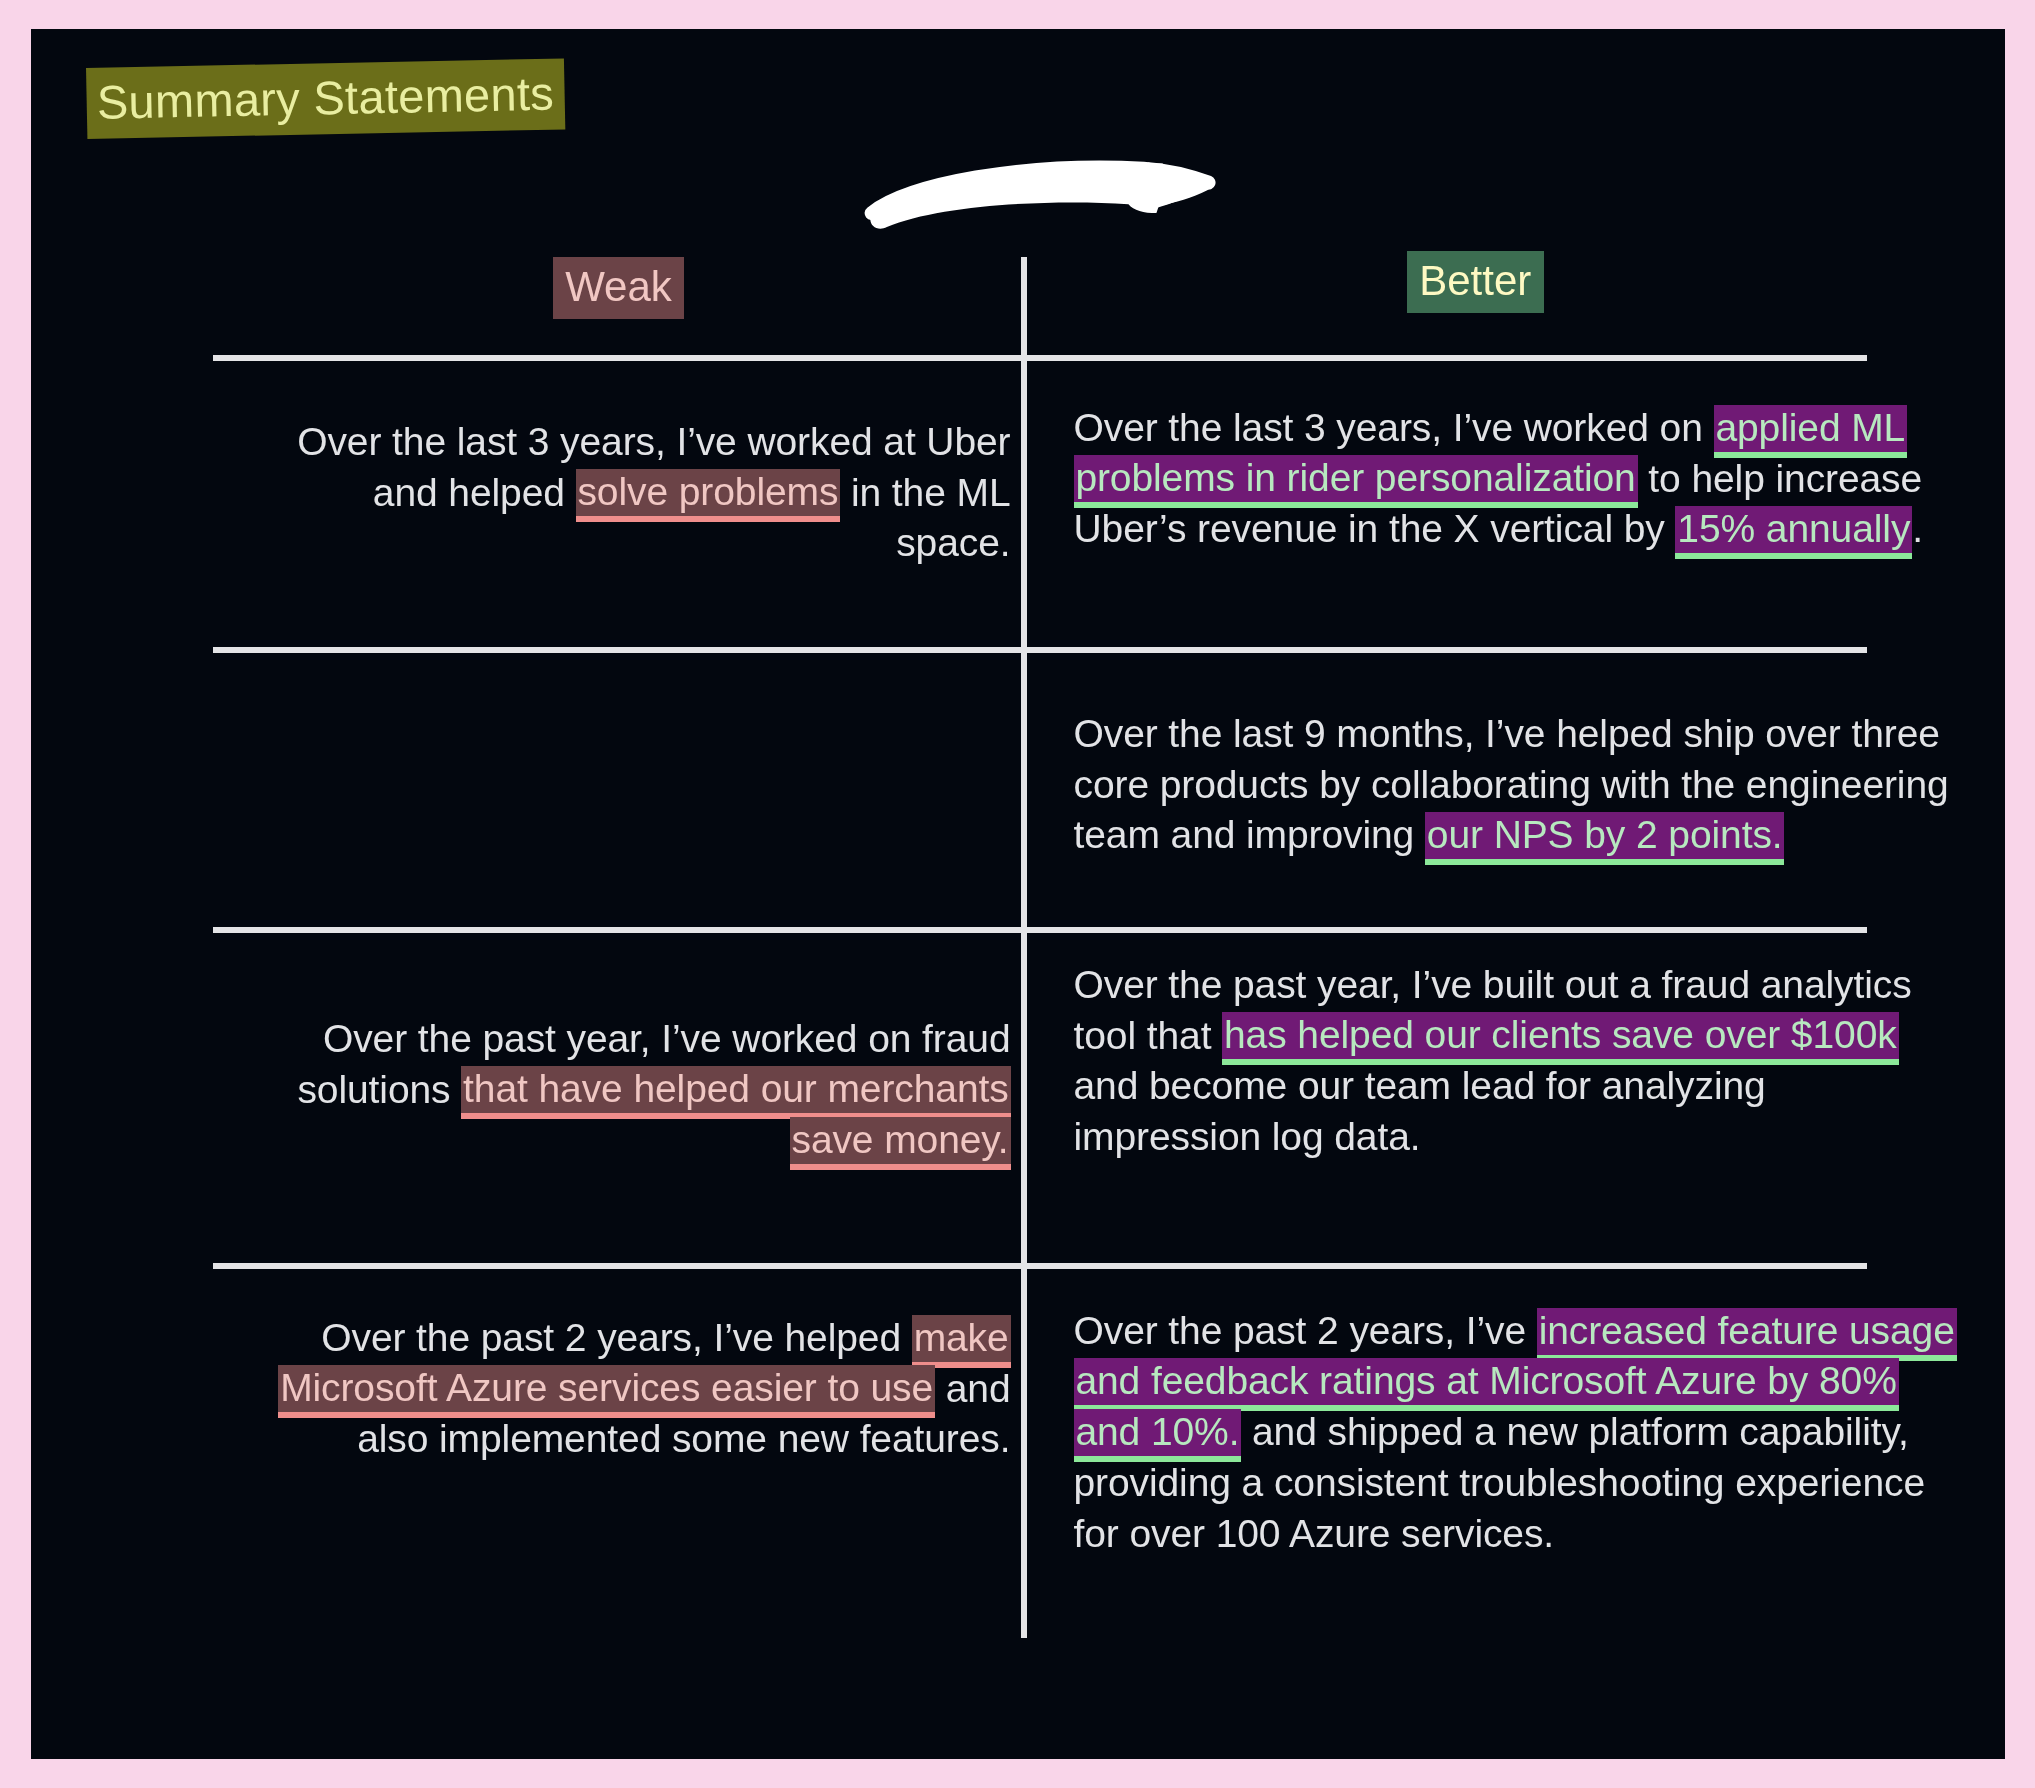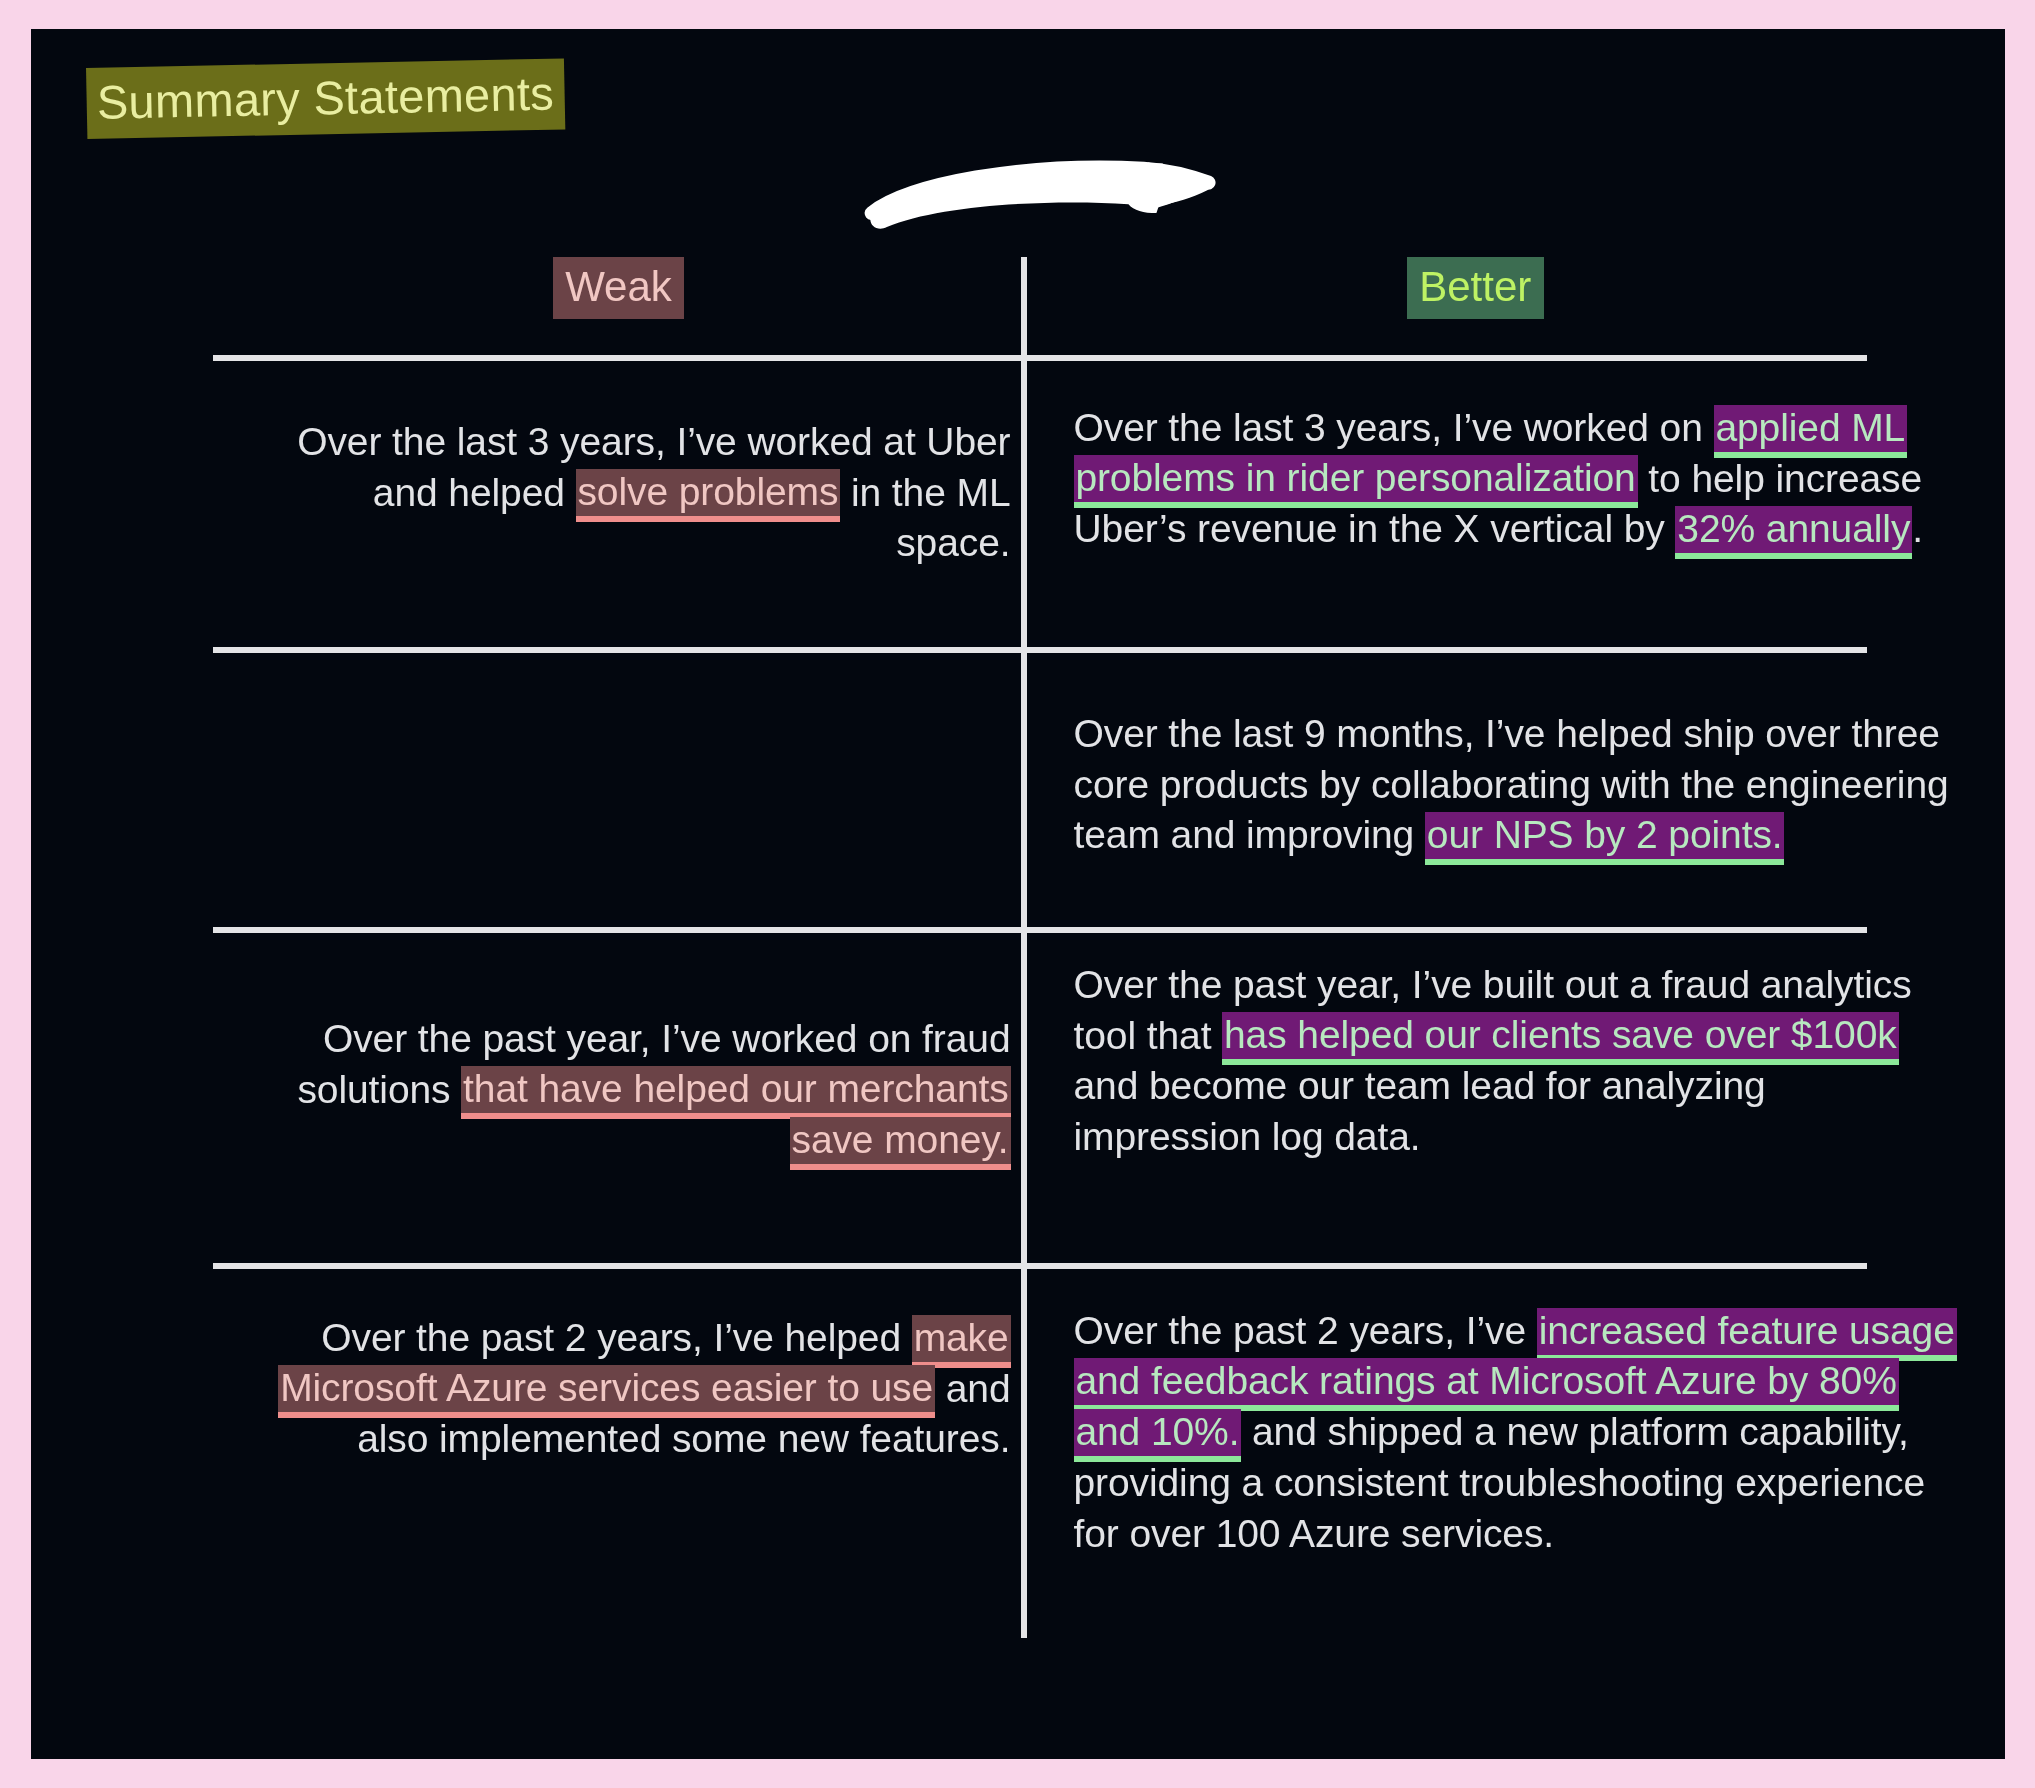--- a/index.html
+++ b/index.html
@@ -63,23 +63,23 @@
     padding: 9px 12.7px 11.4px 12.7px;
     white-space: nowrap;
     font-weight: 400;
   }
   .hdr-weak {
     left: 522px; top: 228px;
     background: #6b4347;
     color: #f1c7c3;
   }
   .hdr-better {
-    left: 1376px; top: 228px;
+    left: 1376px; top: 222px;
     background: #3c6d51;
-    color: #bef264;
+    color: #fef9c3;
   }
 
   
   .hrule {
     position: absolute;
     left: 182px;
     width: 1654px;
     height: 5.7px;
     background: #e4e4e6;
   }
@@ -147,21 +147,21 @@
     <div class="hdr hdr-weak">Weak</div>
     <div class="hdr hdr-better">Better</div>
 
     <div class="hrule" style="top:326px"></div>
     <div class="hrule" style="top:618px"></div>
     <div class="hrule" style="top:898px"></div>
     <div class="hrule" style="top:1234px"></div>
     <div class="vrule"></div>
 
     <div class="cell cell-weak" style="top:388px">Over the last 3 years, I’ve worked at Uber and helped <mark class="bad">solve problems</mark> in the ML space.</div>
-    <div class="cell cell-better" style="top:374px">Over the last 3 years, I’ve worked on <mark class="good">applied ML problems in rider personalization</mark> to help increase Uber’s revenue in the X vertical by <mark class="good">32% annually</mark>.</div>
+    <div class="cell cell-better" style="top:374px">Over the last 3 years, I’ve worked on <mark class="good">applied ML problems in rider personalization</mark> to help increase Uber’s revenue in the X vertical by <mark class="good">15% annually</mark>.</div>
 
     <div class="cell cell-better" style="top:680px">Over the last 9 months, I’ve helped ship over three core products by collaborating with the engineering team and improving <mark class="good">our NPS by 2 points.</mark></div>
 
     <div class="cell cell-weak" style="top:985px">Over the past year, I’ve worked on fraud solutions <mark class="bad">that have helped our merchants save money.</mark></div>
     <div class="cell cell-better" style="top:931px">Over the past year, I’ve built out a fraud analytics tool that <mark class="good">has helped our clients save over $100k</mark> and become our team lead for analyzing impression log data.</div>
 
     <div class="cell cell-weak" style="top:1284px">Over the past 2 years, I’ve helped <mark class="bad">make Microsoft Azure services easier to use</mark> and also implemented some new features.</div>
     <div class="cell cell-better" style="top:1277px">Over the past 2 years, I’ve <mark class="good">increased feature usage and feedback ratings at Microsoft Azure by 80% and 10%.</mark> and shipped a new platform capability, providing a consistent troubleshooting experience for over 100 Azure services.</div>
 
   </div>

